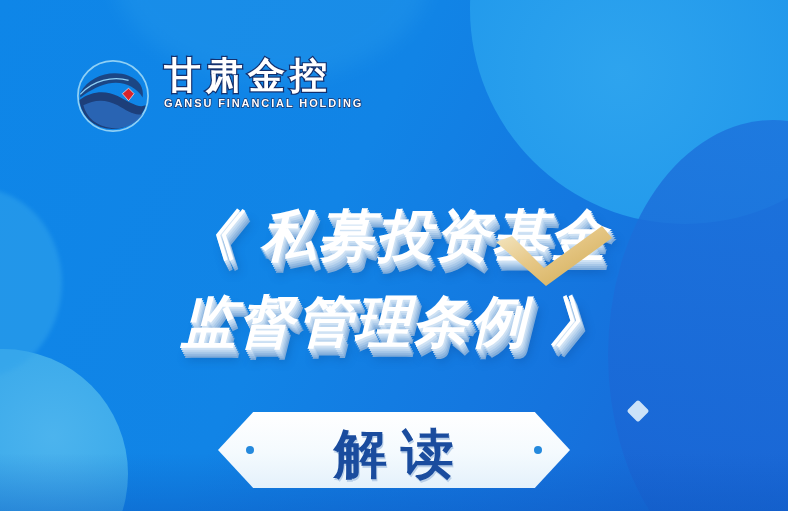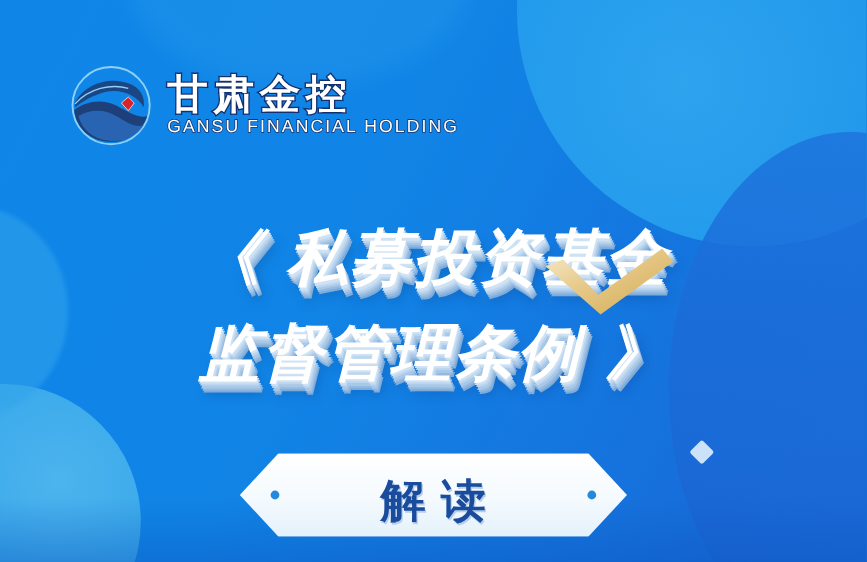--- a/index.html
+++ b/index.html
@@ -85,44 +85,43 @@
     height: 16px;
     background: #dff0fc;
     transform: rotate(45deg);
     opacity: .9;
     border-radius: 2px;
   }
 
   
   #logo-lockup {
     position: absolute;
-    left: 62px;
+    left: 74px;
     top: 57px;
     display: flex;
-    align-items: center;
     gap: 12px;
     z-index: 6;
   }
   #logo-mark { width: 78px; height: 78px; display: block; }
 
   #logo-wordmark { display: flex; flex-direction: column; gap: 3px; }
 
   #company-name-cn {
     font-size: 37px;
     font-weight: 700;
     letter-spacing: 5px;
     line-height: 1;
     color: #ffffff;
     -webkit-text-stroke: 2.4px #13306e;
     paint-order: stroke fill;
     font-family: "DejaVu Sans", "Liberation Sans", sans-serif;
   }
   #company-name-en {
-    font-size: 16px;
-    font-weight: 400;
+    font-size: 11px;
+    font-weight: 700;
     letter-spacing: 1.9px;
     color: #ffffff;
     -webkit-text-stroke: 1.4px #17356f;
     paint-order: stroke fill;
     white-space: nowrap;
   }
 
   
   #headline {
     position: absolute;
@@ -180,21 +179,21 @@
     clip-path: polygon(10% 0%, 90% 0%, 100% 50%, 90% 100%, 10% 100%, 0% 50%);
     box-shadow: 0 6px 16px rgba(6,52,118,.28);
   }
   #badge-label {
     position: absolute;
     inset: 0;
     display: flex;
     align-items: center;
     justify-content: center;
     font-family: "DejaVu Sans", "Liberation Sans", sans-serif;
-    font-size: 41px;
+    font-size: 53px;
     font-weight: 700;
     letter-spacing: 14px;
     text-indent: 14px;
     color: #1a4c9e;
     text-shadow: 1px 2px 0 #b9cfe8;
     margin-top: 10px;
   }
   .badge-dot {
     position: absolute;
     top: 50%;

